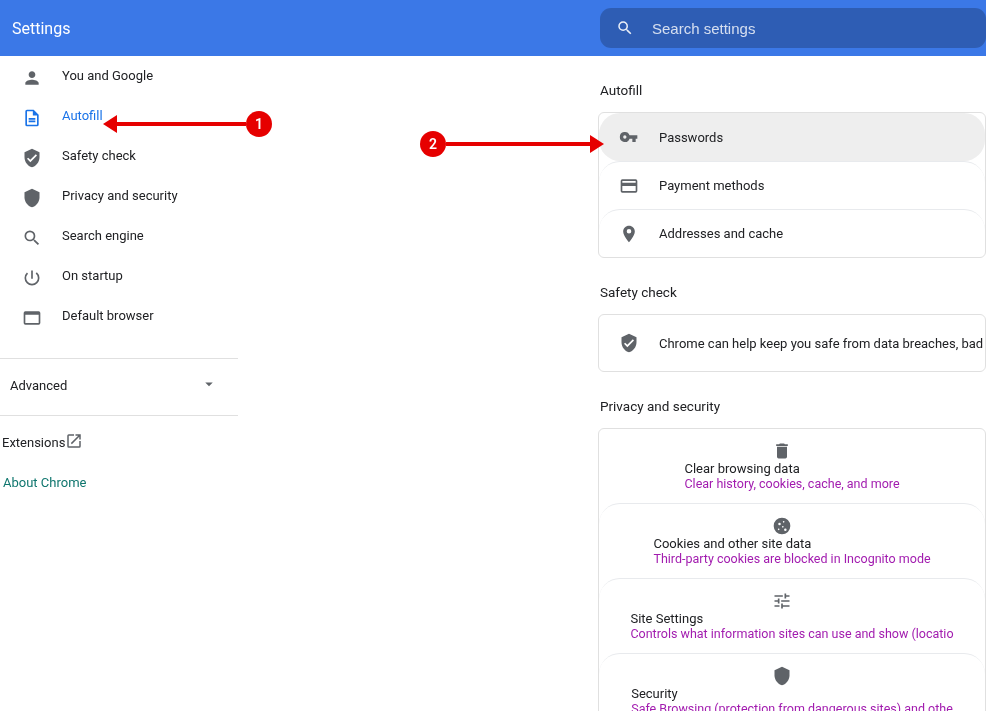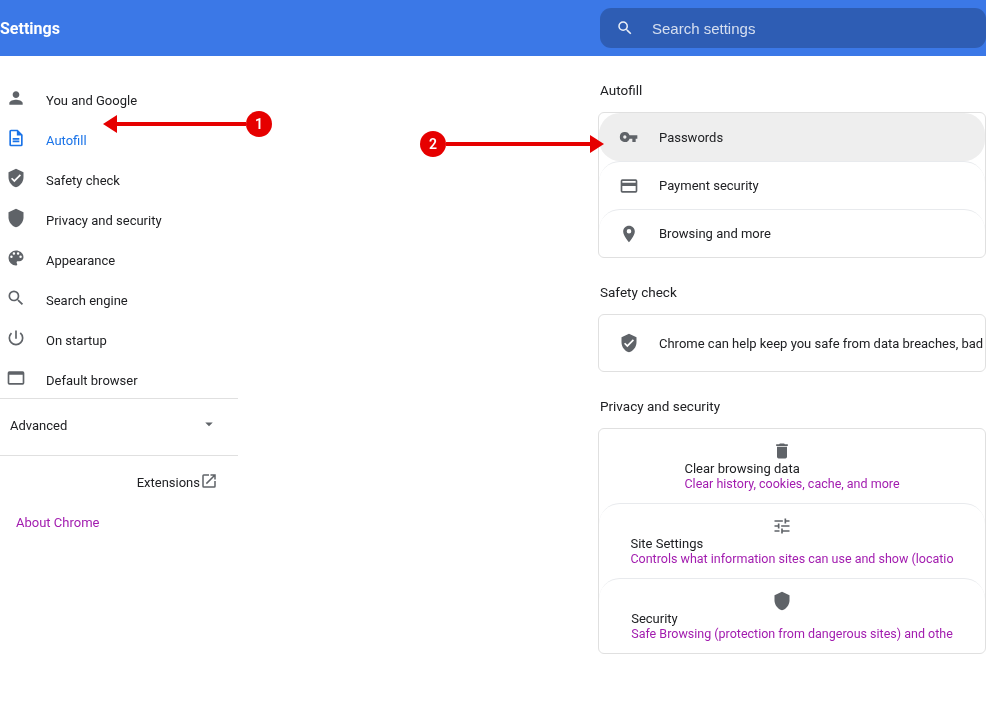--- a/index.html
+++ b/index.html
@@ -16,22 +16,22 @@
   .header {
     height: 56px;
     background: #4169e1;
     background: #3b78e7;
     display: flex;
     align-items: center;
     color: #fff;
   }
   .header-title {
     font-size: 16px;
+    padding-left: 12px;
     flex: 0 0 600px;
-    font-weight: bold;
   }
   .search-wrap {
     background: rgba(0,0,0,0.22);
     height: 40px;
     border-radius: 11px;
     display: flex;
     align-items: center;
     flex: 1;
     margin-right: 0;
     padding: 0 16px;
@@ -51,23 +51,23 @@
     display: flex;
     height: calc(711px - 56px);
   }
   .sidebar {
     width: 238px;
     padding-top: 12px;
     border-right: none;
   }
   .nav-item {
     display: flex;
-    align-items: flex-end;
+    align-items: flex-start;
     height: 40px;
-    padding-left: 6px;
+    padding-left: 22px;
     cursor: pointer;
     font-size: 13px;
     color: #202124;
     border-radius: 0 20px 20px 0;
   }
   .nav-item .nav-icon {
     width: 20px; height: 20px;
     display: flex; align-items:center; justify-content:center;
     margin-right: 20px;
     color:#5f6368;
@@ -79,28 +79,28 @@
 
   .divider { height:1px; background:#e0e0e0; margin: 10px 0 6px 0; }
 
   .advanced-row {
     display:flex; align-items:center; justify-content:space-between;
     height: 40px; padding: 0 20px 0 10px; cursor:pointer;
     font-size:13px; color:#202124;
   }
 
   .ext-row {
-    display:flex; align-items:center; justify-content:flex-end;
+    display:flex; align-items:center; justify-content:flex-start;
     height: 40px; padding: 0 20px 0 2px; cursor:pointer;
     font-size:13px; color:#202124;
   }
   .about-row {
     display:flex; align-items:center;
-    height: 40px; padding-left:16px; cursor:pointer;
-    font-size:13px; color:#a21caf;
+    height: 40px; padding-left:3px; cursor:pointer;
+    font-size:13px; color:#0f766e;
   }
 
   .main {
     flex:1;
     background:#fff;
     padding-left: 360px;
     padding-top: 26px;
     overflow:hidden;
   }
   .section-title {
@@ -207,28 +207,20 @@
 
     <div class="nav-item">
       <span class="nav-icon">
         <svg width="20" height="20" viewBox="0 0 24 24">
             <path d="M12 1L3 5v6c0 5.55 3.84 10.74 9 12 5.16-1.26 9-6.45 9-12V5l-9-4z"></path>
           </svg>
       </span>
       <span>Privacy and security</span>
     </div>
 
-    <div class="nav-item">
-      <span class="nav-icon">
-        <svg width="20" height="20" viewBox="0 0 24 24">
-            <path d="M12 3a9 9 0 000 18c.83 0 1.5-.67 1.5-1.5 0-.39-.15-.74-.39-1.01-.23-.26-.38-.61-.38-.99 0-.83.67-1.5 1.5-1.5H16a5 5 0 005-5c0-4.42-4.03-8-9-8zm-5.5 9a1.5 1.5 0 110-3 1.5 1.5 0 010 3zm3-4a1.5 1.5 0 110-3 1.5 1.5 0 010 3zm5 0a1.5 1.5 0 110-3 1.5 1.5 0 010 3zm3 4a1.5 1.5 0 110-3 1.5 1.5 0 010 3z"></path>
-          </svg>
-      </span>
-      <span>Appearance</span>
-    </div>
 
     <div class="nav-item">
       <span class="nav-icon">
         <svg width="20" height="20" viewBox="0 0 24 24">
             <path d="M15.5 14h-.79l-.28-.27A6.471 6.471 0 0016 9.5 6.5 6.5 0 109.5 16c1.61 0 3.09-.59 4.23-1.57l.27.28v.79l5 4.99L20.49 19l-4.99-5zm-6 0C7.01 14 5 11.99 5 9.5S7.01 5 9.5 5 14 7.01 14 9.5 11.99 14 9.5 14z"></path>
           </svg>
       </span>
       <span>Search engine</span>
     </div>
 
@@ -289,29 +281,29 @@
             </svg>
         </span>
         <span class="row-label">Passwords</span>
       </div>
       <div class="row">
         <span class="row-icon">
           <svg width="20" height="20" viewBox="0 0 24 24">
               <path d="M20 4H4a2 2 0 00-2 2v12a2 2 0 002 2h16a2 2 0 002-2V6a2 2 0 00-2-2zm0 14H4v-6h16v6zm0-10H4V6h16v2z"></path>
             </svg>
         </span>
-        <span class="row-label">Payment security</span>
+        <span class="row-label">Payment methods</span>
       </div>
       <div class="row">
         <span class="row-icon">
           <svg width="20" height="20" viewBox="0 0 24 24">
               <path d="M12 2C8.13 2 5 5.13 5 9c0 5.25 7 13 7 13s7-7.75 7-13c0-3.87-3.13-7-7-7zm0 9.5A2.5 2.5 0 1112 6a2.5 2.5 0 010 5.5z"></path>
             </svg>
         </span>
-        <span class="row-label">Browsing and more</span>
+        <span class="row-label">Addresses and cache</span>
       </div>
     </div>
 
     <div class="section-title">Safety check</div>
     <div class="card">
       <div class="row" style="min-height:56px;">
         <span class="row-icon">
           <svg width="20" height="20" viewBox="0 0 24 24">
               <path d="M12 1L3 5v6c0 5.55 3.84 10.74 9 12 5.16-1.26 9-6.45 9-12V5l-9-4zm-2 16l-4-4 1.41-1.41L10 14.17l6.59-6.59L18 9l-8 8z"></path>
             </svg>
@@ -324,20 +316,31 @@
     <div class="card" style="margin-bottom:0;">
       <div class="row row-multi">
         <span class="row-icon">
           <svg width="20" height="20" viewBox="0 0 24 24">
               <path d="M6 19a2 2 0 002 2h8a2 2 0 002-2V7H6v12zM19 4h-3.5l-1-1h-5l-1 1H5v2h14V4z"></path>
             </svg>
         </span>
         <div class="texts">
           <span class="row-label">Clear browsing data</span>
           <span class="sub">Clear history, cookies, cache, and more</span>
+        </div>
+      </div>
+      <div class="row row-multi">
+        <span class="row-icon">
+          <svg width="20" height="20" viewBox="0 0 24 24">
+              <path d="M12 2a10 10 0 100 20 10 10 0 000-20zm-3 6a1.5 1.5 0 110 3 1.5 1.5 0 010-3zm-1 7a1 1 0 110 2 1 1 0 010-2zm6-9a1 1 0 110 2 1 1 0 010-2zm2 9a1.5 1.5 0 110 3 1.5 1.5 0 010-3zm-3-3a1 1 0 110 2 1 1 0 010-2z"></path>
+            </svg>
+        </span>
+        <div class="texts">
+          <span class="row-label">Cookies and other site data</span>
+          <span class="sub">Third-party cookies are blocked in Incognito mode</span>
         </div>
       </div>
       <div class="row row-multi">
         <span class="row-icon">
           <svg width="20" height="20" viewBox="0 0 24 24">
               <path d="M3 17v2h6v-2H3zm0-12v2h10V5H3zm10 16v-2h8v-2h-8v-2h-2v6h2zM7 9v2H3v2h4v2h2V9H7zm14 4v-2H11v2h10zm-6-4h2V7h4V5h-4V3h-2v6z"></path>
             </svg>
         </span>
         <div class="texts">
           <span class="row-label">Site Settings</span>

